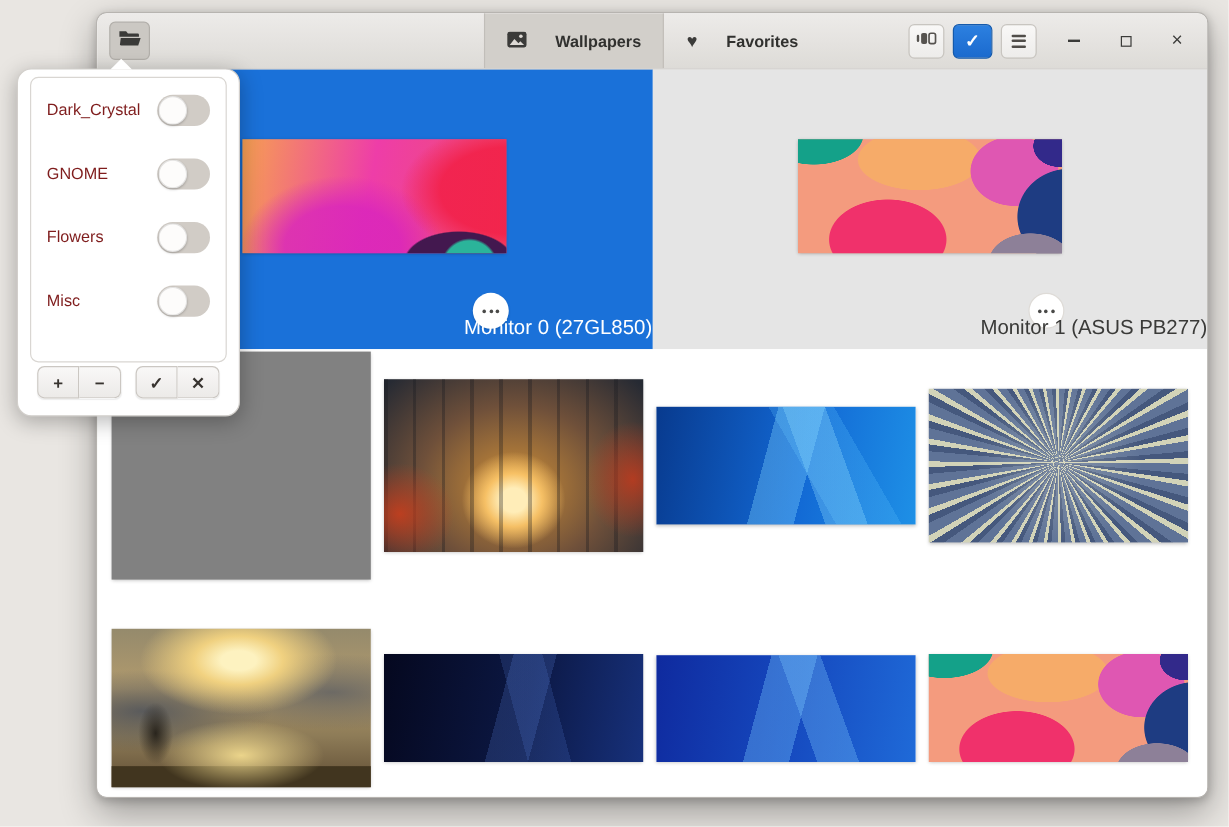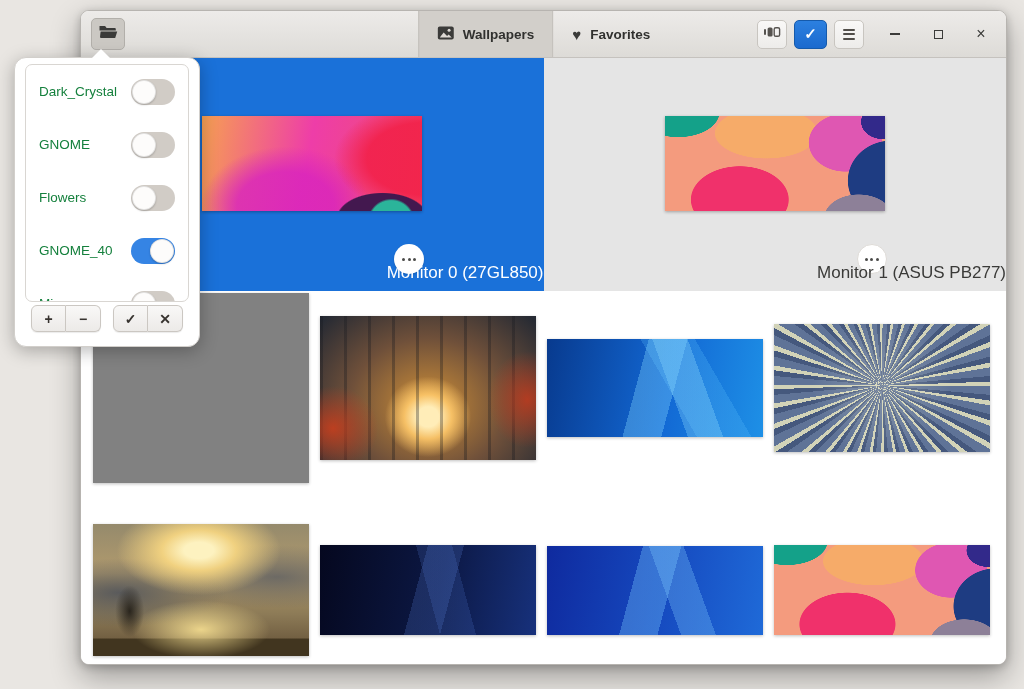--- a/index.html
+++ b/index.html
@@ -14,21 +14,21 @@
     border:1px solid #b7b4b0; }
 
   
   .headerbar { position:relative; height:47px;
     background:linear-gradient(#edebe9,#dddbd7); border-bottom:1px solid #c5c2be; }
   .folder-btn { position:absolute; left:10px; top:7px; width:34px; height:32px;
     background:#cbc8c3; border:1px solid #b2afaa; border-radius:5px;
     display:flex; align-items:center; justify-content:center; cursor:pointer; }
   .view-switcher { position:absolute; left:50%; top:0; transform:translateX(-50%);
     height:46px; display:flex; }
-  .tab { height:100%; display:flex; align-items:center; gap:9px; padding:0 19px;
+  .tab { height:100%; display:flex; align-items:center; gap:24px; padding:0 19px;
     font-size:13.5px; font-weight:700; color:#31312f; cursor:pointer; }
   .tab[data-active="true"] { background:#d2cfca;
     box-shadow:inset 1px 0 0 #c1beb9, inset -1px 0 0 #c1beb9; }
   .tab .heart-glyph { font-size:15px; color:#3b3b39; }
   .header-right { position:absolute; right:14px; top:0; height:46px;
     display:flex; align-items:center; gap:7px; }
   .hbtn { width:30px; height:29px; border:1px solid #c8c5c0; border-radius:5px;
     background:linear-gradient(#f9f8f7,#edecea);
     display:flex; align-items:center; justify-content:center; cursor:pointer; }
   .hbtn.apply { width:33px; background:linear-gradient(#2c80e0,#1b6ace);
@@ -118,21 +118,21 @@
   .popover { position:absolute; left:14px; top:57px; width:186px; height:290px;
     background:#ffffff; border:1px solid #d2cfcb; border-radius:12px;
     box-shadow:0 4px 18px rgba(0,0,0,.28); z-index:50; }
   .popover .arrow { position:absolute; top:-9px; left:77px; width:0; height:0;
     border-left:9px solid transparent; border-right:9px solid transparent;
     border-bottom:9px solid #ffffff; }
   .folder-list { position:absolute; left:10px; right:10px; top:6px; height:238px;
     border:1px solid #d9d6d2; border-radius:7px; overflow:hidden; background:#fff; }
   .folder-row { height:53px; display:flex; align-items:center;
     justify-content:space-between; padding:0 13px; cursor:default; }
-  .folder-row .fname { font-size:13.5px; color:#15803d; }
+  .folder-row .fname { font-size:13.5px; color:#7f1d1d; }
   .switch { position:relative; width:44px; height:26px; border-radius:13px;
     background:#d1ccc6; cursor:pointer; flex:none; }
   .switch .knob { position:absolute; top:1px; left:1px; width:24px; height:24px;
     border-radius:50%; background:#fdfcfb; border:1px solid rgba(0,0,0,.10);
     box-shadow:0 1px 2px rgba(0,0,0,.22); }
   .switch[data-on="true"] { background:#3584e4; }
   .switch[data-on="true"] .knob { left:auto; right:1px; }
   .popover-actions { position:absolute; left:16px; right:16px; bottom:14px;
     display:flex; justify-content:space-between; }
   .btn-group { display:flex; box-shadow:0 1px 1px rgba(0,0,0,.08); border-radius:6px; }
@@ -268,26 +268,20 @@
             <span class="knob"></span>
           </span>
       </div>
       <div class="folder-row">
         <span class="fname">Flowers</span>
         <span class="switch" data-on="false">
             <span class="knob"></span>
           </span>
       </div>
       <div class="folder-row">
-        <span class="fname">GNOME_40</span>
-        <span class="switch" data-on="true">
-            <span class="knob"></span>
-          </span>
-      </div>
-      <div class="folder-row">
         <span class="fname">Misc</span>
         <span class="switch" data-on="false">
             <span class="knob"></span>
           </span>
       </div>
     </div>
     <div class="popover-actions">
       <div class="btn-group">
         <div class="pbtn">+</div>
         <div class="pbtn">−</div>

